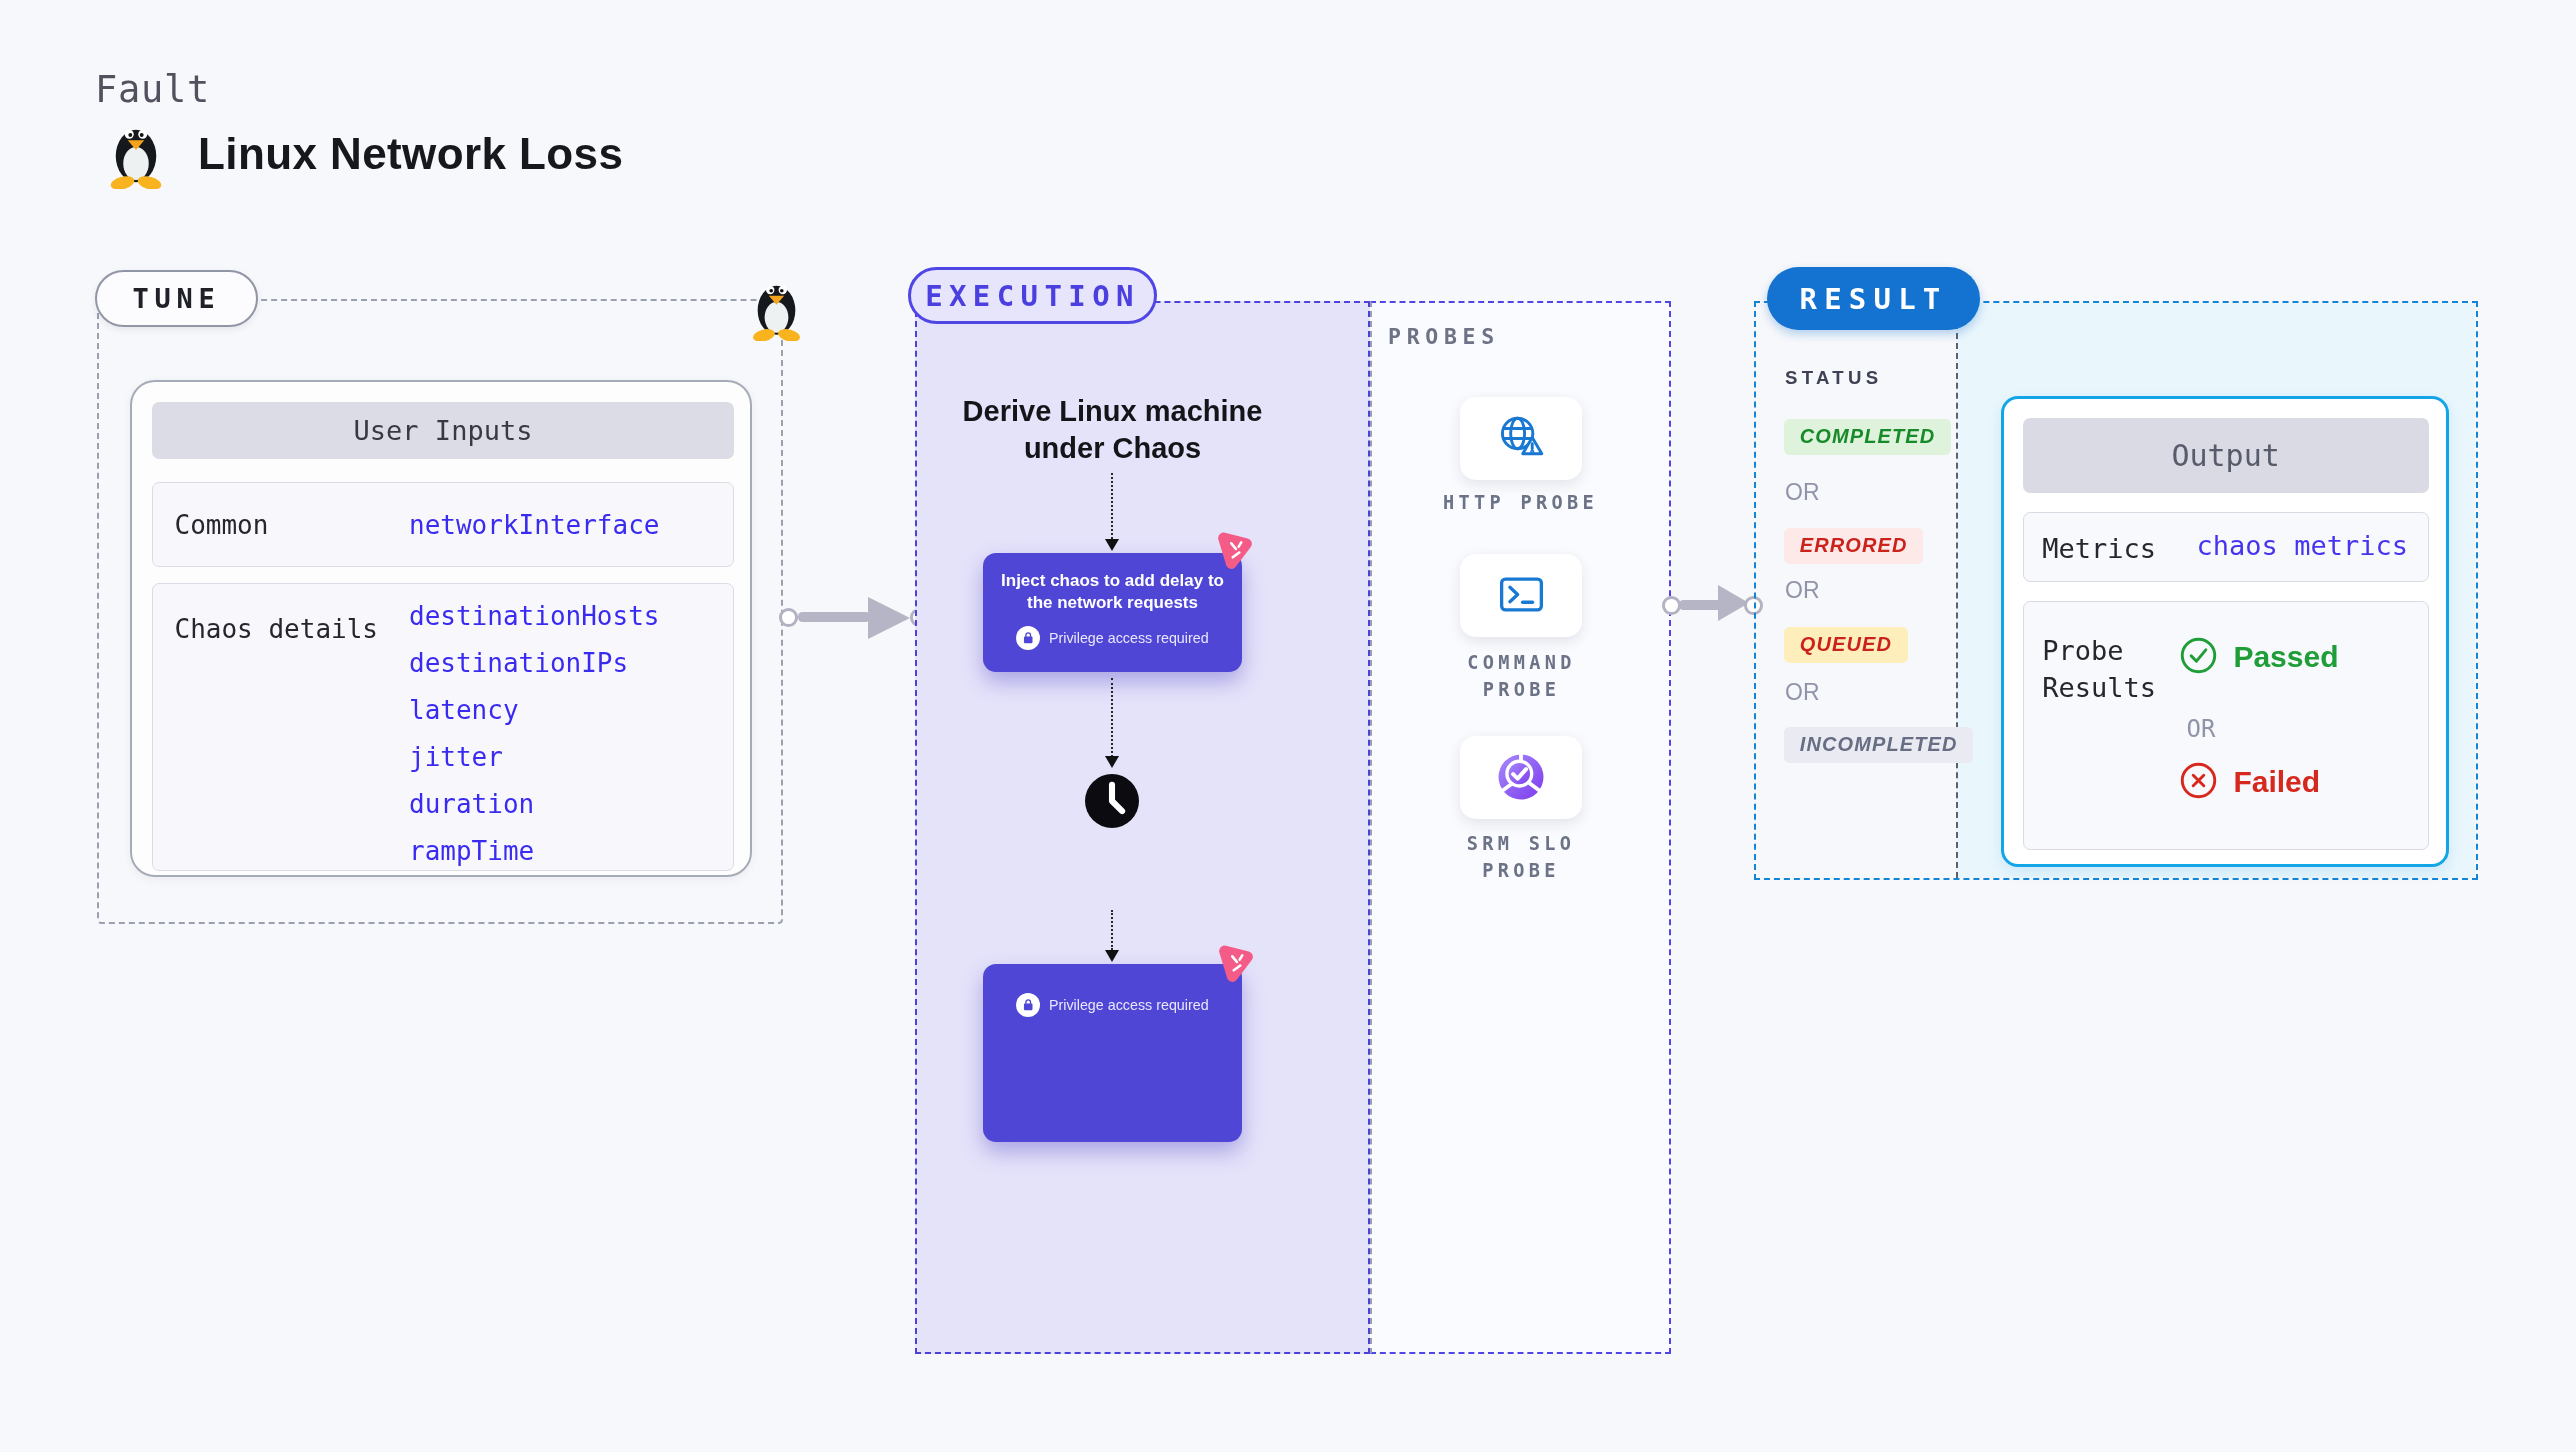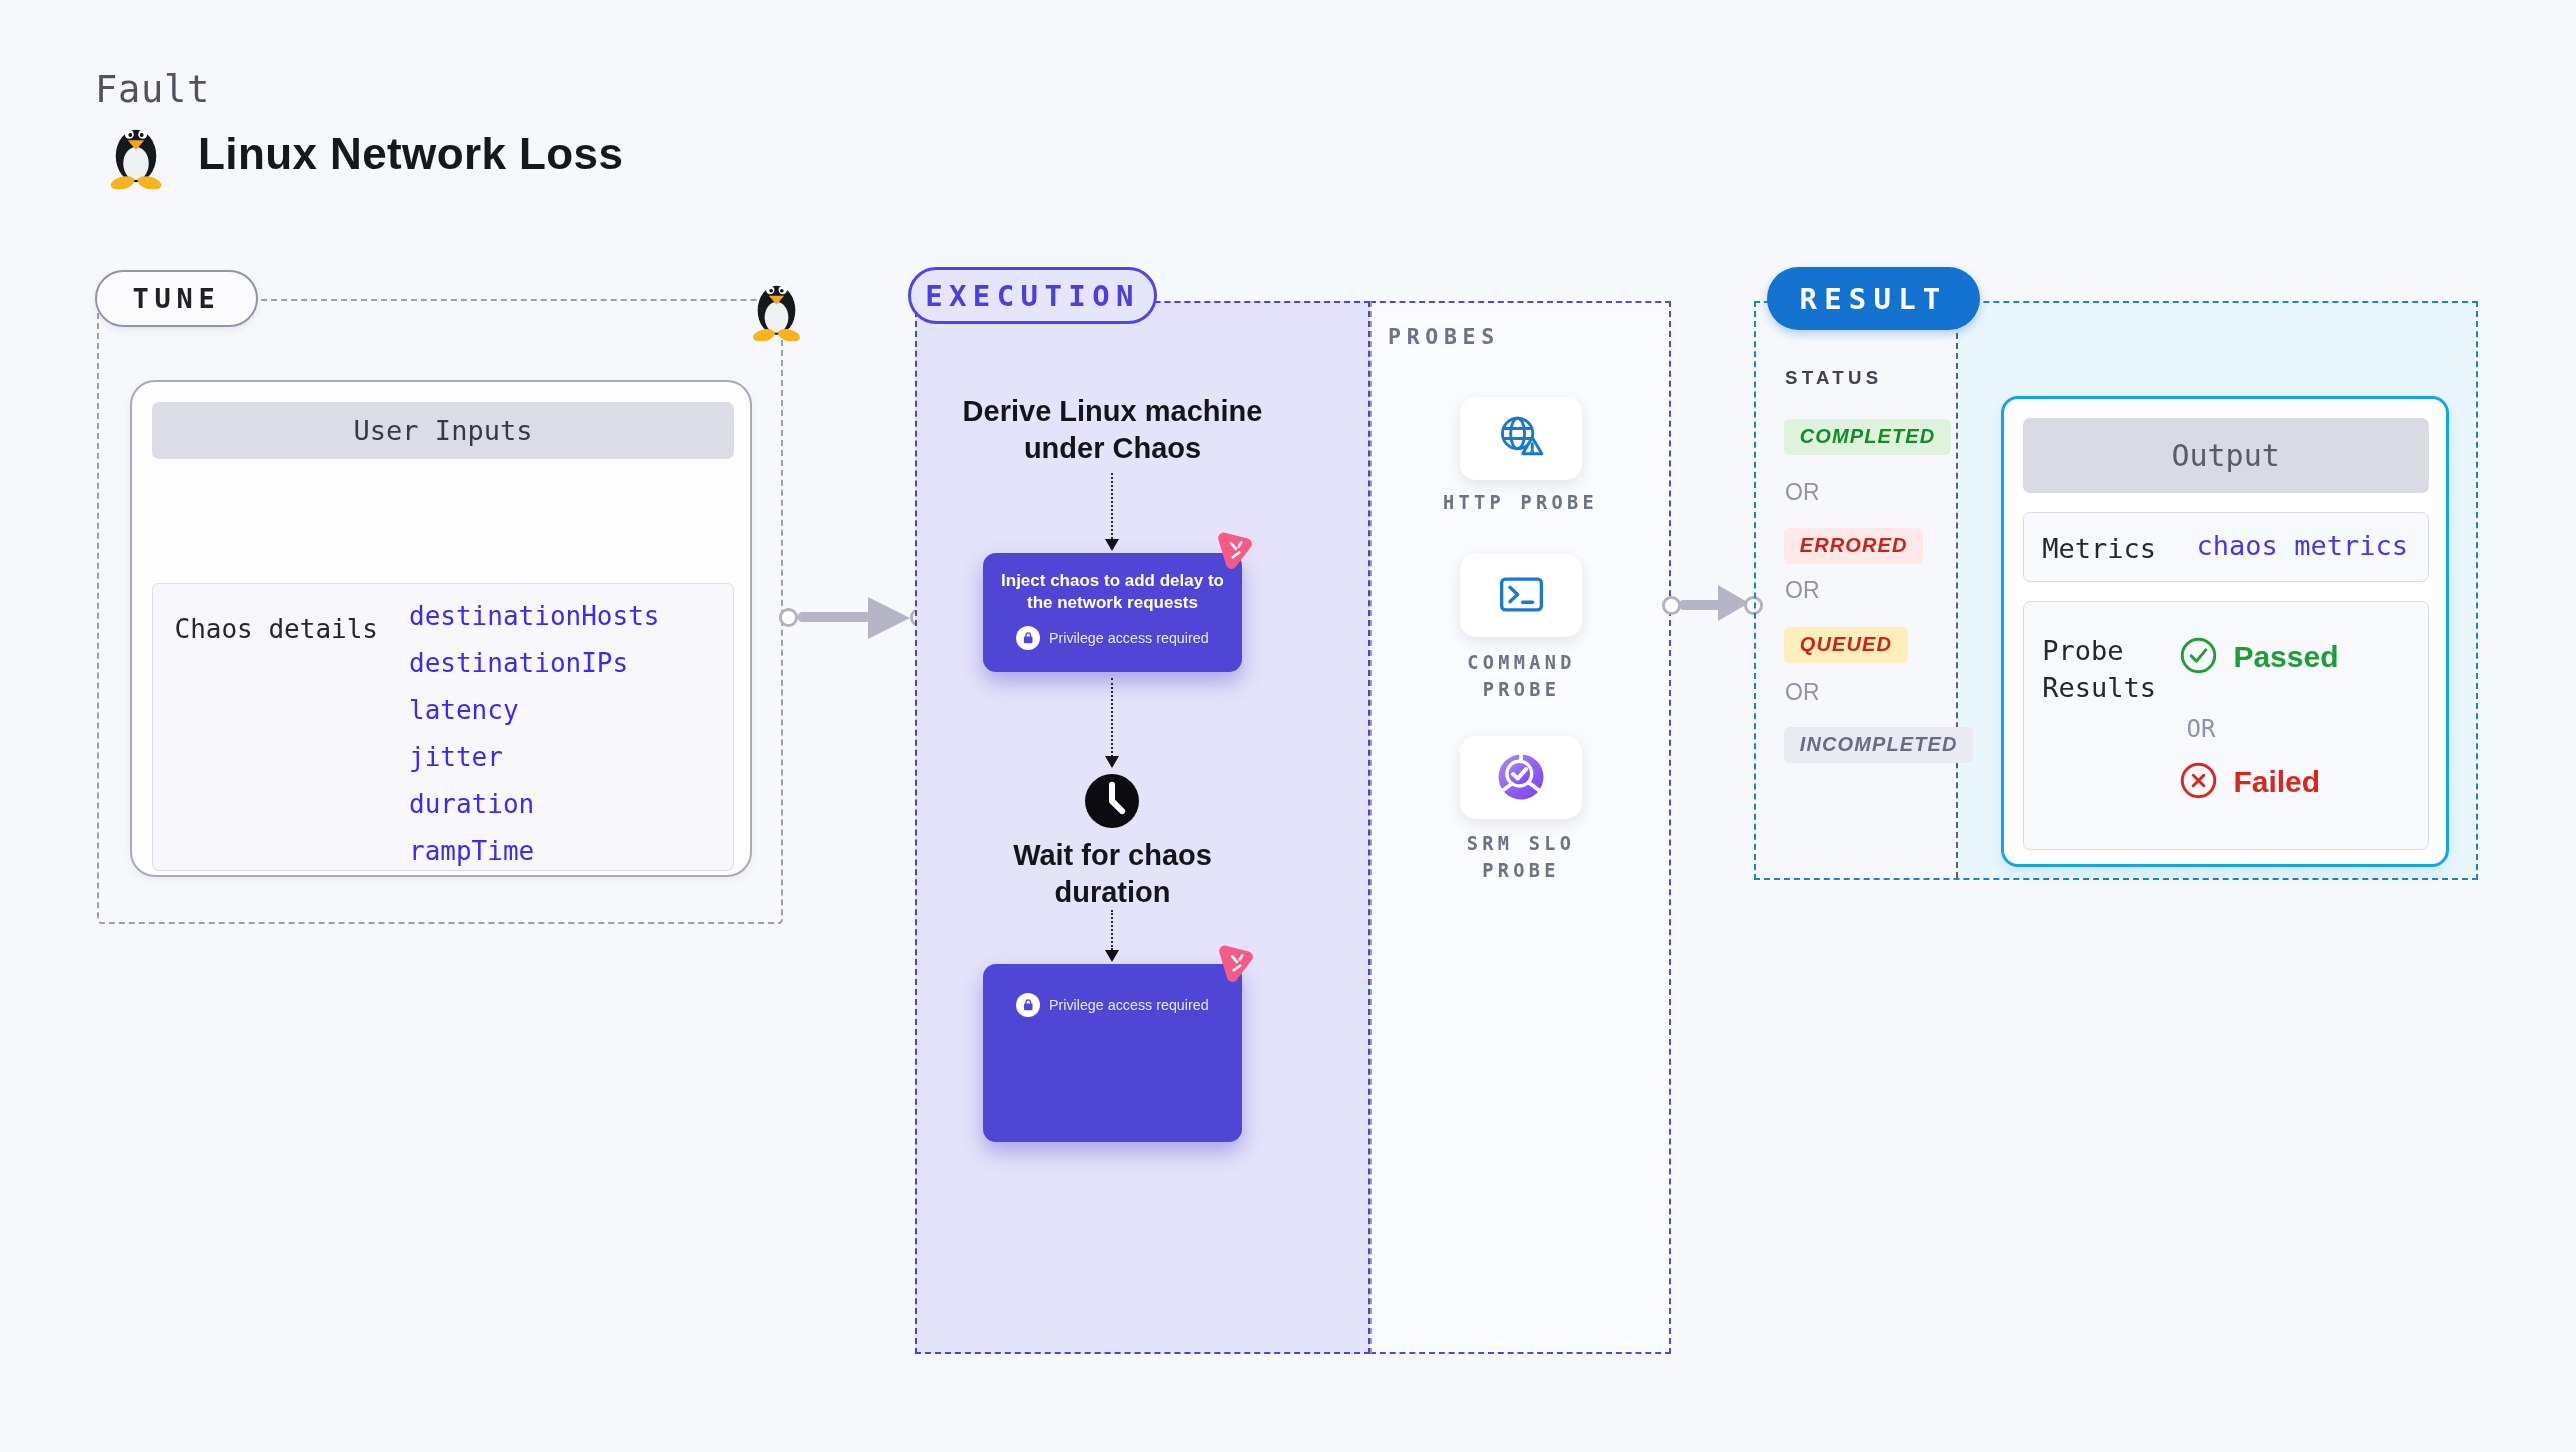--- a/index.html
+++ b/index.html
@@ -123,20 +123,24 @@
   <div class="abs pill tune-pill mono" style="left:95px;top:270px;width:163px;height:57px;">TUNE</div>
   <div class="abs" style="left:748px;top:274px;width:57px;height:67px;">
     <svg viewBox="0 0 40 48" width="57" height="67">
         <use href="#tux"></use>
       </svg>
   </div>
 
   <div class="abs card" style="left:130px;top:380px;width:622px;height:497px;">
     <div class="abs card-header mono" style="left:20px;top:20px;width:582px;height:57px;">User Inputs</div>
 
+    <div class="abs row-box" style="left:20px;top:100px;width:582px;height:85px;">
+      <div class="abs mono row-label" style="left:21.5px;top:27px;">Common</div>
+      <div class="abs mono blue-val" style="left:256px;top:18.6px;">networkInterface</div>
+    </div>
 
     <div class="abs row-box" style="left:20px;top:201px;width:582px;height:288px;">
       <div class="abs mono row-label" style="left:21.5px;top:30px;">Chaos details</div>
       <div class="abs" style="left:256px;top:8.6px;">
         <div class="mono blue-val">destinationHosts</div>
         <div class="mono blue-val">destinationIPs</div>
         <div class="mono blue-val">latency</div>
         <div class="mono blue-val">jitter</div>
         <div class="mono blue-val">duration</div>
         <div class="mono blue-val">rampTime</div>
@@ -176,21 +180,20 @@
 
   <div class="abs dotline" style="left:1111px;top:678px;height:79px;"></div>
   <div class="abs dhead" style="left:1105px;top:756px;"></div>
 
   <div class="abs clock-wrap" style="left:1085px;top:774px;">
     <svg viewBox="0 0 80 80" width="54" height="54">
       <circle cx="40" cy="40" r="40" fill="#0c0c10"></circle>
       <path d="M40 16V40L55 55" stroke="#fff" stroke-width="9" fill="none" stroke-linecap="round" stroke-linejoin="round"></path>
     </svg>
   </div>
-  <div class="abs step-text" style="left:969px;top:837px;width:287px;">Wait for chaos duration</div>
   <div class="abs dotline" style="left:1111px;top:910px;height:40px;"></div>
   <div class="abs dhead" style="left:1105px;top:950px;"></div>
 
   <div class="abs chaos-node" style="left:983px;top:964px;width:259px;height:178px;">
     <div class="priv-row">
       <span class="priv-circ">
         <svg viewBox="0 0 24 24" width="15.8" height="15.8">
             <use href="#lockg"></use>
           </svg>
       </span>

